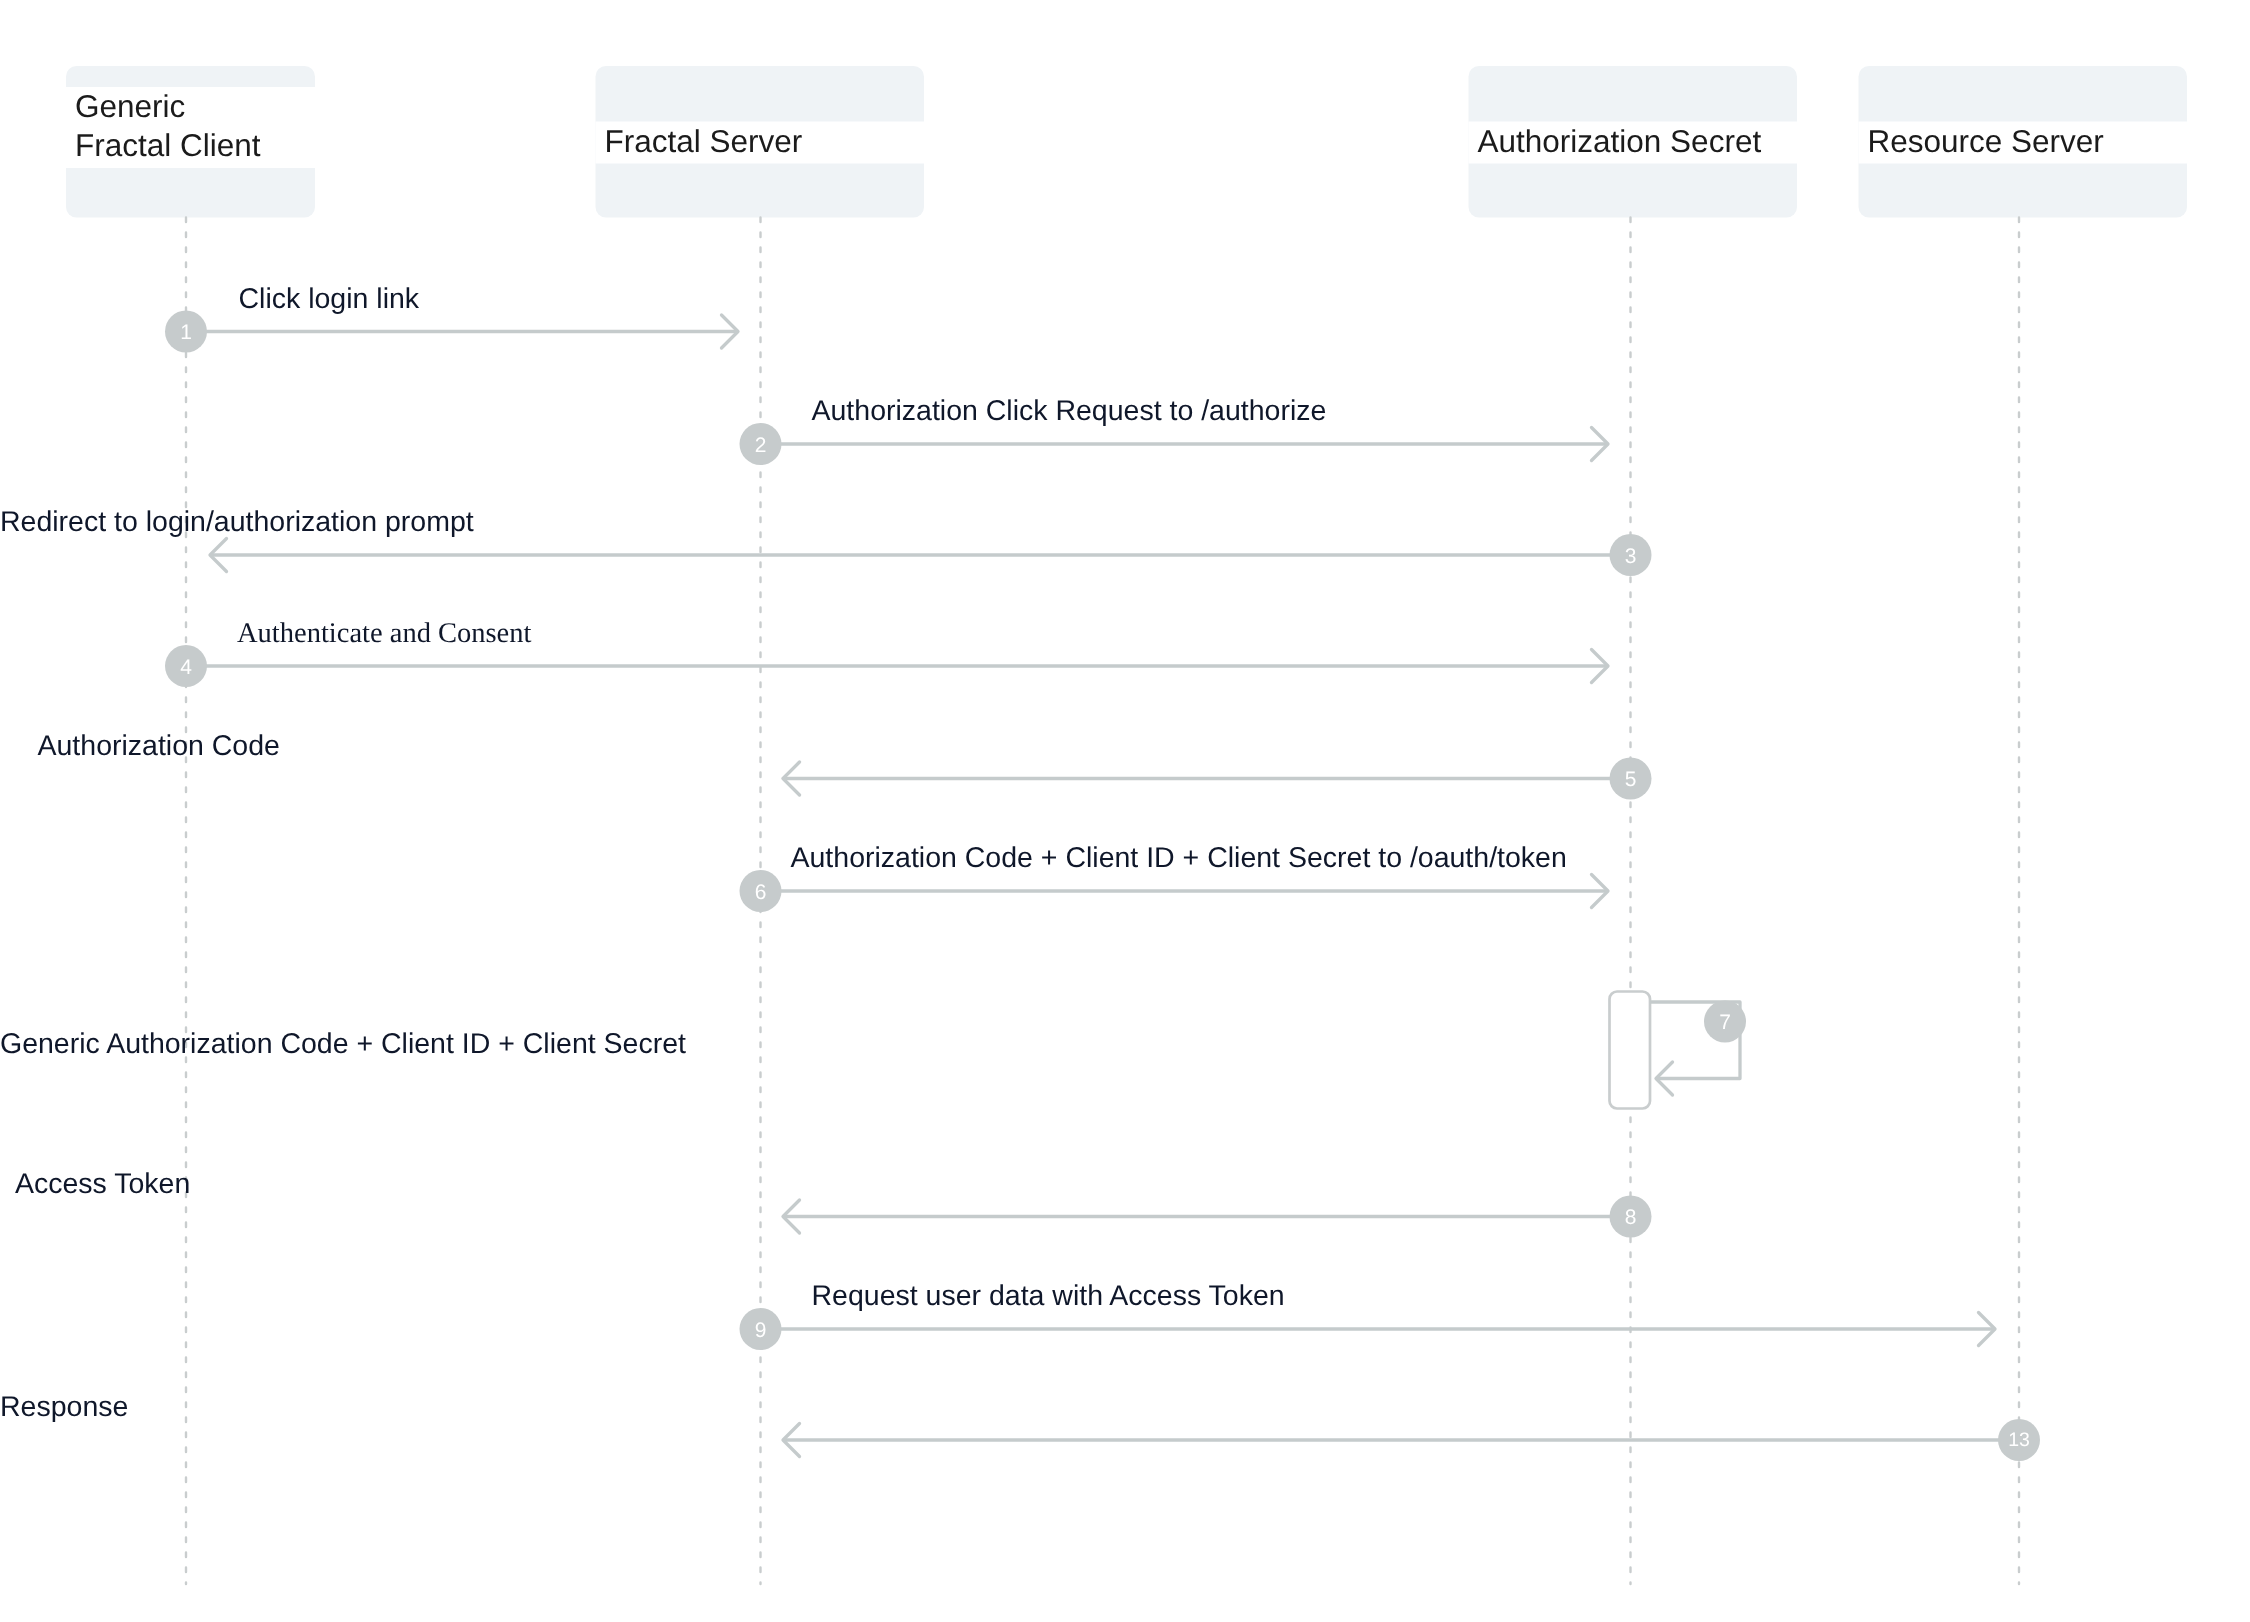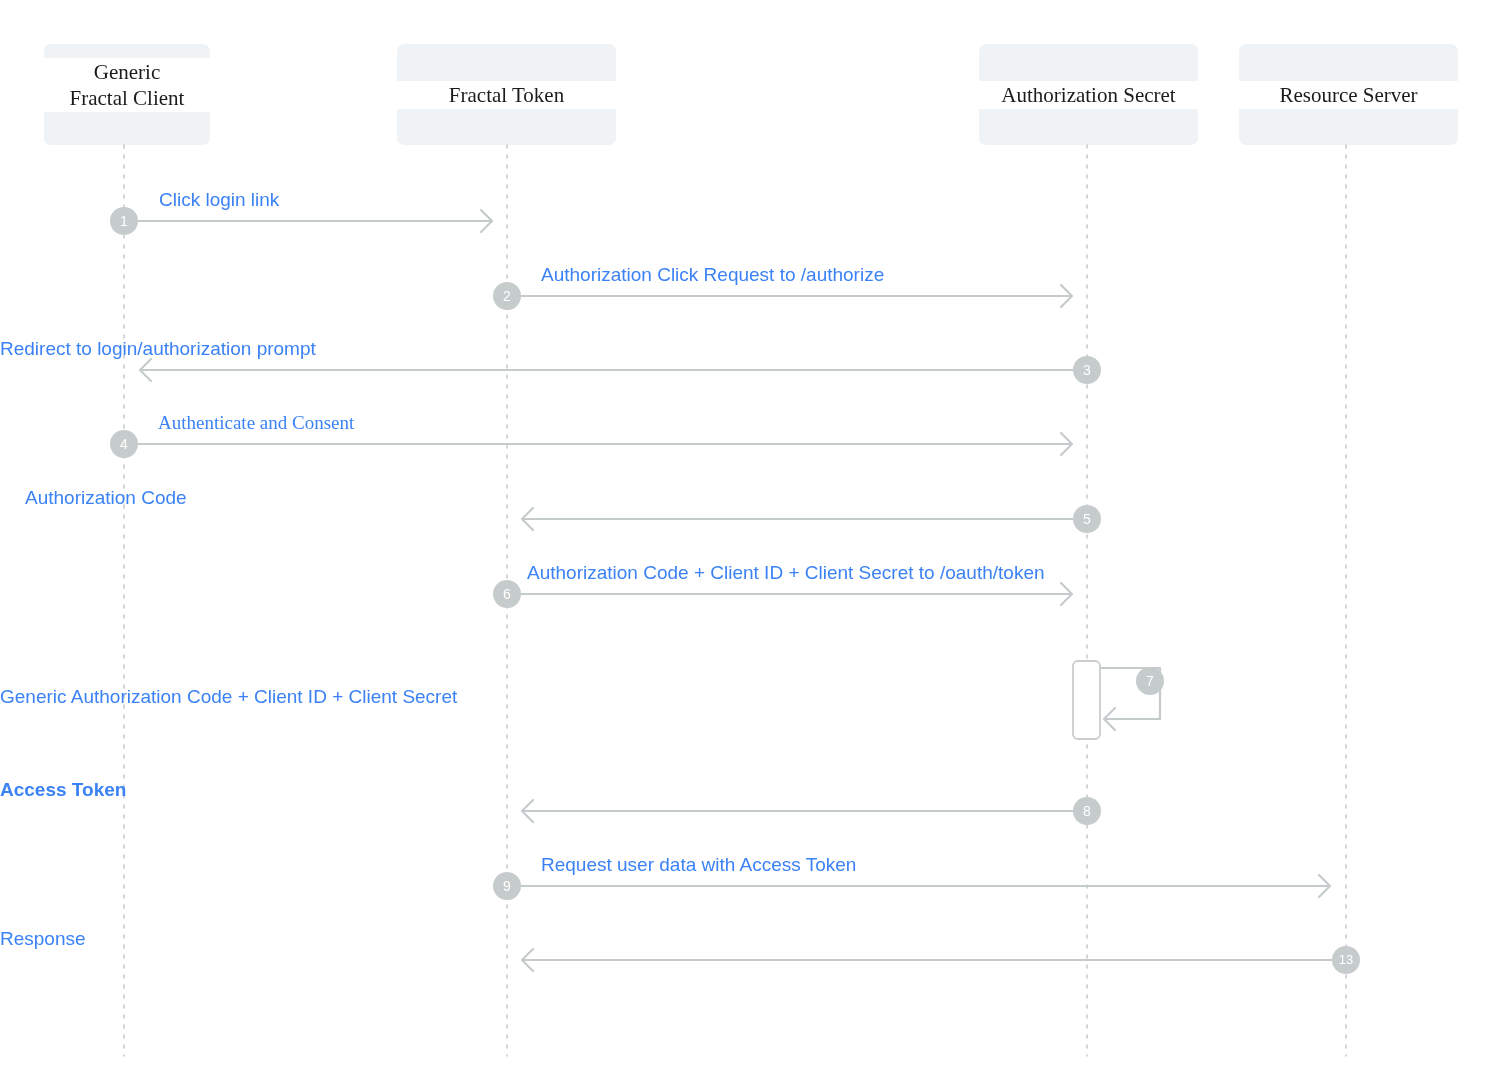--- a/index.html
+++ b/index.html
@@ -21,34 +21,34 @@
   #diagram-svg {
     position: absolute;
     left: 0;
     top: 0;
     width: 1500px;
     height: 1081px;
     display: block;
   }
   .participant-label {
     position: absolute;
-    text-align: center;
+    text-align: left;
     color: #1b1b1b;
-    font-family: Liberation Serif, serif;
+    font-family: Liberation Sans, sans-serif;
     font-size: 21px;
     line-height: 26px;
     white-space: pre-line;
     background: #ffffff;
     padding: 1px 6px;
     box-sizing: border-box;
   }
   
   .msg-label {
     position: absolute;
-    color: #3b82f6;
+    color: #0f172a;
     font-family: "Liberation Sans", "DejaVu Sans", sans-serif;
     font-size: 19px;
     line-height: 24px;
     white-space: nowrap;
   }
   .msg-label.align-left  { text-align: left; }
   .msg-label.align-right { text-align: left; }
   
   .step-badge {
     position: absolute;
@@ -144,32 +144,32 @@
         <path d="M 1100 668 L 1160 668 L 1160 719 L 1104 719" fill="none" stroke="#c5cbcc" stroke-width="2.2" stroke-linejoin="round" stroke-linecap="butt"></path>
         <g>
           <path d="M 1115 708 L 1104 719 L 1115 730" fill="none" stroke="#c5cbcc" stroke-width="2.2" stroke-linecap="round" stroke-linejoin="round"></path>
         </g>
       </g>
   </svg>
 
   <div id="participant-labels-layer">
       <div class="participant-label" style="left: 44px; width: 166px; top: 57.5px;">Generic
 Fractal Client</div>
-      <div class="participant-label" style="left: 397px; width: 219px; top: 80.5px;">Fractal Token</div>
+      <div class="participant-label" style="left: 397px; width: 219px; top: 80.5px;">Fractal Server</div>
       <div class="participant-label" style="left: 979px; width: 219px; top: 80.5px;">Authorization Secret</div>
       <div class="participant-label" style="left: 1239px; width: 219px; top: 80.5px;">Resource Server</div>
     </div>
   <div id="message-labels-layer">
       <div class="msg-label align-left" style="top: 188px; left: 159px;">Click login link</div>
       <div class="msg-label align-left" style="top: 263px; left: 541px;">Authorization Click Request to /authorize</div>
       <div class="msg-label align-right" style="top: 337px; left: 0px; width: 1072px;">Redirect to login/authorization prompt</div>
       <div class="msg-label align-left" style="top: 411px; left: 158px; font-family: Liberation Serif, serif;">Authenticate and Consent</div>
       <div class="msg-label align-right" style="top: 486px; left: 0px; width: 1072px; padding-left: 25px;">Authorization Code</div>
       <div class="msg-label align-left" style="top: 561px; left: 527px;">Authorization Code + Client ID + Client Secret to /oauth/token</div>
-      <div class="msg-label align-right" style="top: 778px; left: 0px; width: 1072px; font-weight: bold;">Access Token</div>
+      <div class="msg-label align-right" style="top: 778px; left: 10px; width: 1072px;">Access Token</div>
       <div class="msg-label align-left" style="top: 853px; left: 541px; text-align: center;">Request user data with Access Token</div>
       <div class="msg-label align-right" style="top: 927px; left: 0px; width: 1333px;">Response</div>
       <div class="msg-label align-right" style="top: 685px; left: 0px; width: 1058px;">Generic Authorization Code + Client ID + Client Secret</div>
     </div>
   <div id="step-badges-layer">
       <div class="step-badge" style="left: 110px; top: 207px; background: rgb(198, 203, 204); color: rgb(255, 255, 255);">1</div>
       <div class="step-badge" style="left: 493px; top: 282px; background: rgb(198, 203, 204); color: rgb(255, 255, 255);">2</div>
       <div class="step-badge" style="left: 1073px; top: 356px; background: rgb(198, 203, 204); color: rgb(255, 255, 255);">3</div>
       <div class="step-badge" style="left: 110px; top: 430px; background: rgb(198, 203, 204); color: rgb(255, 255, 255);">4</div>
       <div class="step-badge" style="left: 1073px; top: 505px; background: rgb(198, 203, 204); color: rgb(255, 255, 255);">5</div>

